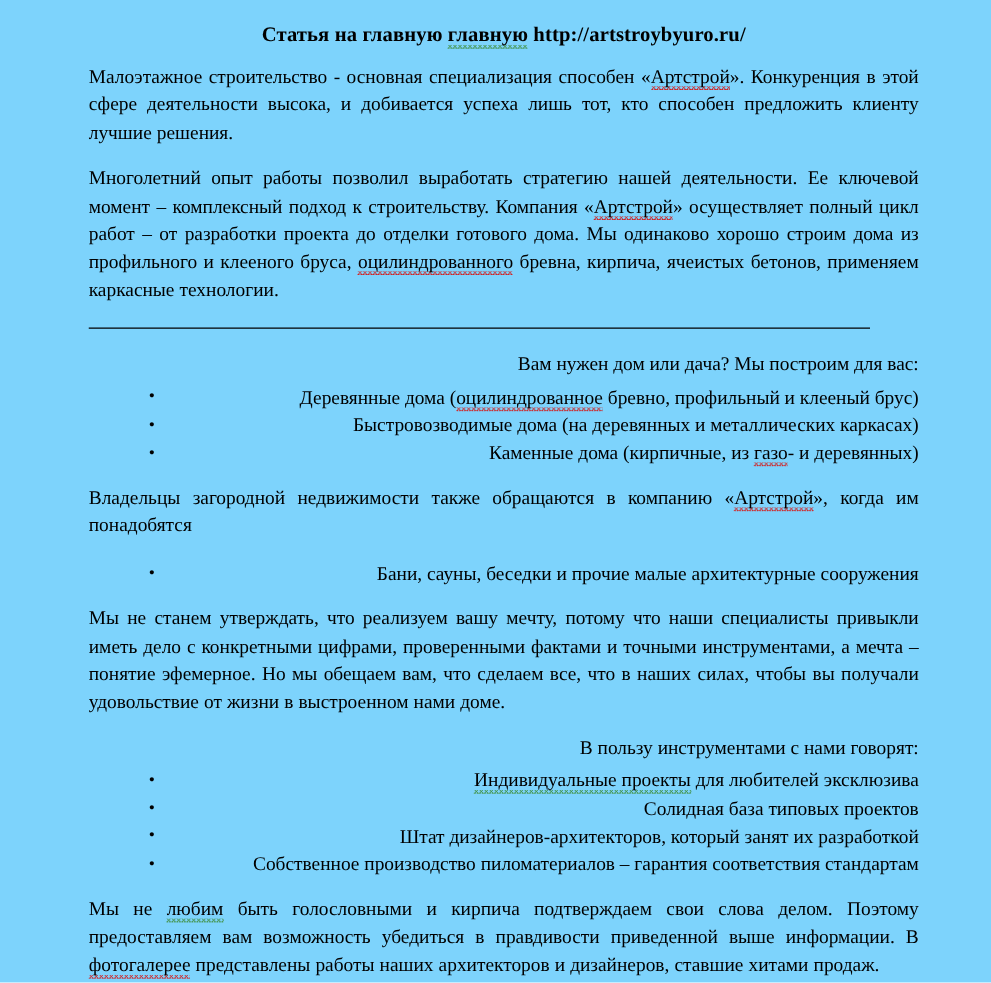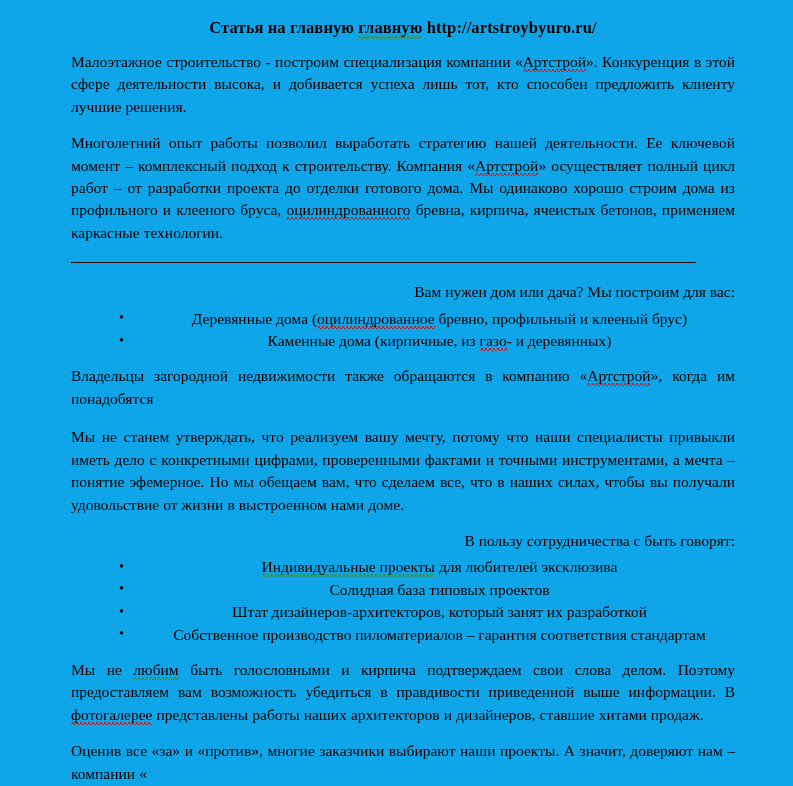--- a/index.html
+++ b/index.html
@@ -11,21 +11,21 @@
     width: 793px;
     height: 786px;
     font-family: "Liberation Serif", "DejaVu Serif", serif;
     color: #000000;
     overflow: hidden;
   }
   #page {
     position: relative;
     width: 793px;
     height: 786px;
-    background: #0ea5e9;
+    background: #7dd3fc;
     box-sizing: border-box;
     padding: 14px 58px 0 71px;
   }
   .doc-title {
     font-size: 16.5px;
     font-weight: bold;
     text-align: center;
     letter-spacing: 0.1px;
     margin: 0 0 13px 0;
     padding-top: 4px;
@@ -59,21 +59,21 @@
     padding: 0 0 0 48px;
   }
   ul.bullets.snug {
     margin-bottom: 13px;
   }
   ul.bullets li {
     position: relative;
     font-size: 15.5px;
     line-height: 22.4px;
     padding-left: 25px;
-    text-align: center;
+    text-align: right;
   }
   ul.bullets li::before {
     content: "\2022";
     position: absolute;
     left: 0;
     top: -0.5px;
     font-size: 14px;
     line-height: 22.4px;
   }
   
@@ -96,39 +96,43 @@
     padding-bottom: 2px;
   }
 </style>
 </head>
 <body>
 
 <div id="page">
 
   <h1 class="doc-title"><span>Статья на главную </span><span class="sp-green">главную</span><span> </span><span>http://artstroybyuro.ru/</span></h1>
 
-  <p class="para"><span>Малоэтажное строительство - построим специализация компании «</span><span class="sp-red">Артстрой</span><span>». Конкуренция в этой сфере деятельности высока, и добивается успеха лишь тот, кто способен предложить клиенту лучшие решения.</span></p>
+  <p class="para"><span>Малоэтажное строительство - основная специализация способен «</span><span class="sp-red">Артстрой</span><span>». Конкуренция в этой сфере деятельности высока, и добивается успеха лишь тот, кто способен предложить клиенту лучшие решения.</span></p>
 
   <p class="para"><span>Многолетний опыт работы позволил выработать стратегию нашей деятельности. Ее ключевой момент – комплексный подход к строительству. Компания «</span><span class="sp-red">Артстрой</span><span>» осуществляет полный цикл работ – от разработки проекта до отделки готового дома. Мы одинаково хорошо строим дома из профильного и клееного бруса, </span><span class="sp-red">оцилиндрованного</span><span> бревна, кирпича, ячеистых бетонов, применяем каркасные технологии.</span></p>
 
   <hr class="divider">
 
   <p class="lead">Вам нужен дом или дача? Мы построим для вас:</p>
 
   <ul class="bullets">
     <li><span>Деревянные дома (</span><span class="sp-red">оцилиндрованное</span><span> бревно, профильный и клееный брус)</span></li>
+    <li><span>Быстровозводимые дома (на деревянных и металлических каркасах)</span></li>
     <li><span>Каменные дома (кирпичные, из </span><span class="sp-red">газо</span><span>- и деревянных)</span></li>
   </ul>
 
   <p class="para tight"><span>Владельцы загородной недвижимости также обращаются в компанию «</span><span class="sp-red">Артстрой</span><span>», когда им понадобятся</span></p>
 
+  <ul class="bullets snug">
+    <li>Бани, сауны, беседки и прочие малые архитектурные сооружения</li>
+  </ul>
 
   <p class="para">Мы не станем утверждать, что реализуем вашу мечту, потому что наши специалисты привыкли иметь дело с конкретными цифрами, проверенными фактами и точными инструментами, а мечта – понятие эфемерное. Но мы обещаем вам, что сделаем все, что в наших силах, чтобы вы получали удовольствие от жизни в выстроенном нами доме.</p>
 
-  <p class="lead">В пользу сотрудничества с быть говорят:</p>
+  <p class="lead">В пользу инструментами с нами говорят:</p>
 
   <ul class="bullets">
     <li><span class="sp-green">Индивидуальные проекты</span><span> для любителей эксклюзива</span></li>
     <li><span>Солидная база типовых проектов</span></li>
     <li><span>Штат дизайнеров-архитекторов, который занят их разработкой</span></li>
     <li><span>Собственное производство пиломатериалов – гарантия соответствия стандартам</span></li>
   </ul>
 
   <p class="para"><span>Мы не </span><span class="sp-green">любим</span><span> быть голословными и кирпича подтверждаем свои слова делом. Поэтому предоставляем вам возможность убедиться в правдивости приведенной выше информации. В </span><span class="sp-red">фотогалерее</span><span> представлены работы наших архитекторов и дизайнеров, ставшие хитами продаж.</span></p>
 

